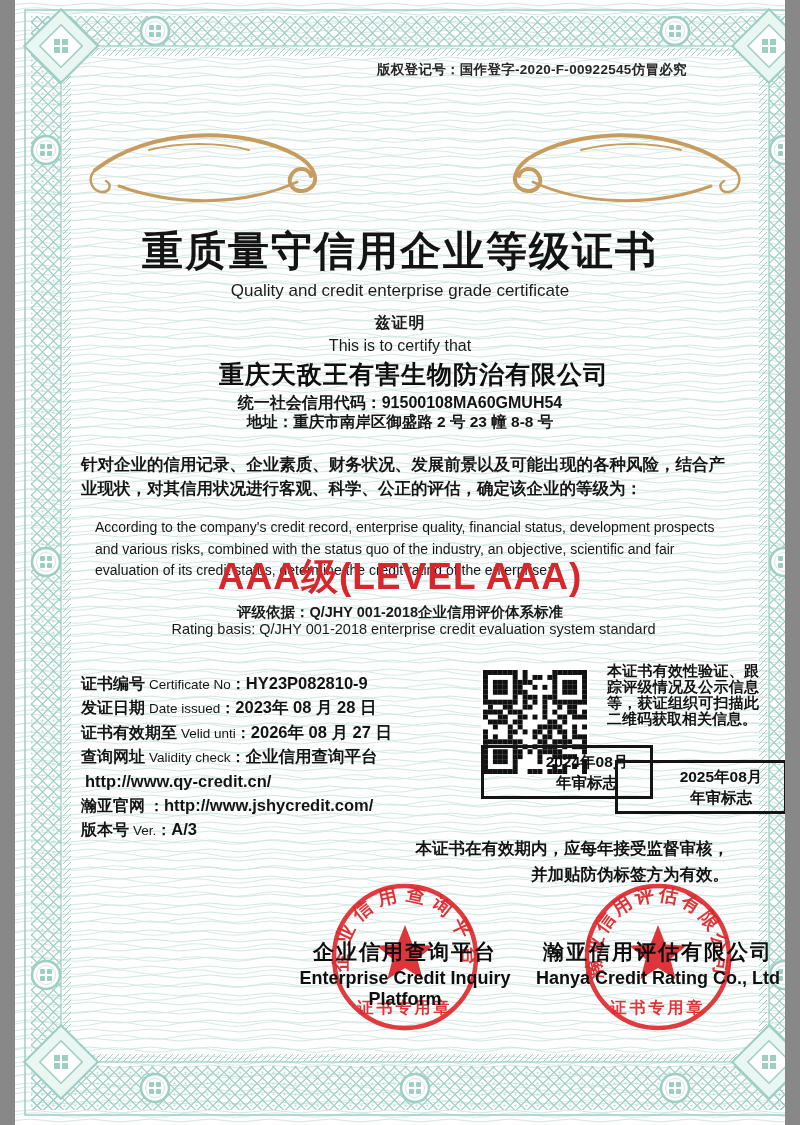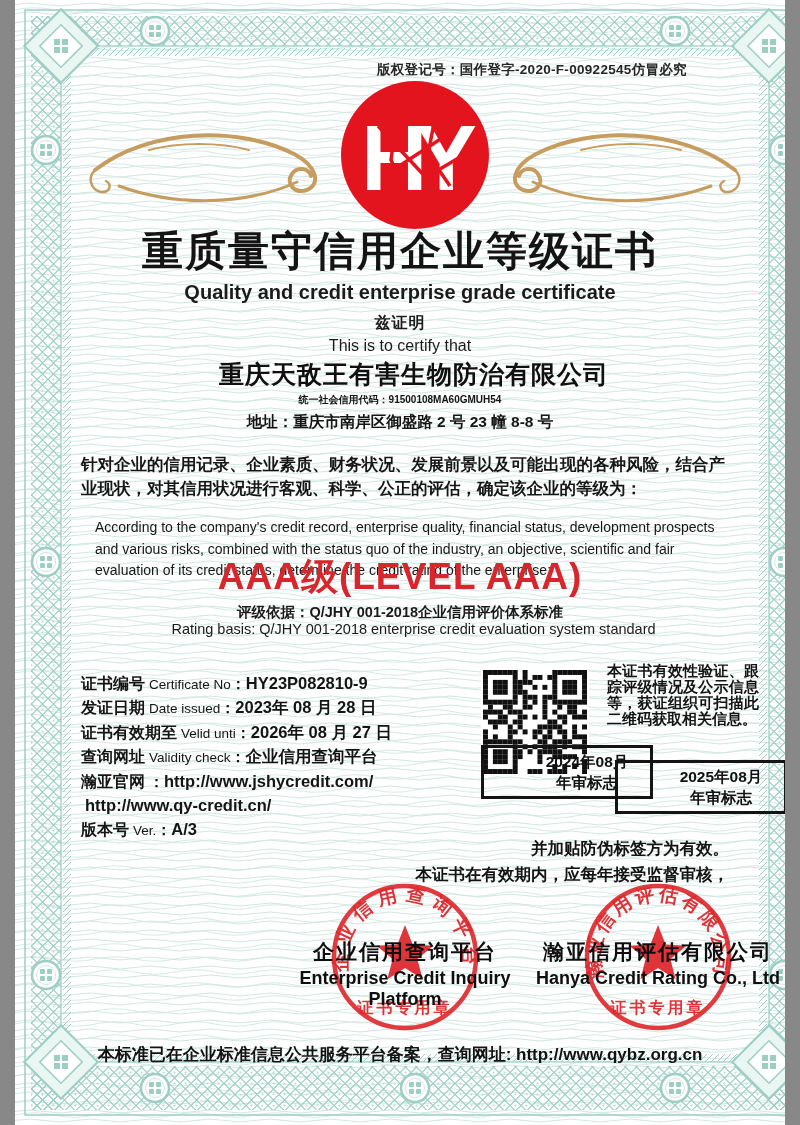--- a/index.html
+++ b/index.html
@@ -22,25 +22,25 @@
   .teal-s-light{stroke:var(--border-teal-light);}
   .gold-s{stroke:var(--gold);fill:none;stroke-linecap:round;}
 
   .copyright{left:362px;top:61px;font-size:13.5px;font-weight:600;color:#262626;letter-spacing:.3px;}
   .logo-wrap{left:325px;top:80px;width:150px;height:150px;}
   .flourish{top:118px;width:250px;height:95px;}
   .flourish.fl-left{left:72px;}
   .flourish.fl-right{left:478px;transform:scaleX(-1);}
 
   .title-zh{top:224px;font-size:41px;font-weight:bold;color:#141414;letter-spacing:2px;}
-  .title-en{top:281px;font-size:20px;font-weight:700;color:#1b1b1b;}
+  .title-en{top:281px;font-size:17px;font-weight:400;color:#1b1b1b;}
   .certify-zh{top:313px;font-size:16px;font-weight:600;color:#1b1b1b;letter-spacing:1px;}
   .certify-en{top:337px;font-size:16px;font-weight:500;color:#1b1b1b;}
   .company-name{top:358px;font-size:25px;font-weight:bold;color:#101010;letter-spacing:1px;margin-left:28px;}
-  .company-code{top:393px;font-size:10px;font-weight:600;color:#151515;}
+  .company-code{top:393px;font-size:16px;font-weight:600;color:#151515;}
   .company-address{top:412px;font-size:15.5px;font-weight:600;color:#151515;}
 
   .para-zh{left:66px;right:60px;top:452px;font-size:16.5px;font-weight:600;line-height:24px;color:var(--ink);text-align:justify;margin:0;}
   .para-en{left:66px;right:56px;top:503px;font-size:14px;font-weight:500;line-height:21.5px;color:var(--ink);margin:14px;}
 
   .rating-level{top:552px;font-size:37px;font-weight:800;color:var(--accent-red);letter-spacing:1px;}
   .basis-zh{top:603px;font-size:14.5px;font-weight:600;color:#1a1a1a;}
   .basis-en{top:621px;font-size:14.5px;font-weight:500;color:#1a1a1a;padding-left:27px;}
 
   .details{left:66px;top:672px;line-height:23.4px;color:#141414;}
@@ -158,33 +158,20 @@
       <path class="gold-s" stroke-width="2.5" d="M 8 52 C 0 60, 4 72, 14 74 C 22 75, 26 67, 19 63"></path>
       <path class="gold-s" stroke-width="2" d="M 62 32 C 92 24 132 24 162 32"></path>
     </svg>
     <svg class="flourish fl-right" viewBox="0 0 250 95" aria-hidden="true">
       <path class="gold-s" stroke-width="4" d="M 8 52 C 62 10, 152 8, 207 36 C 230 48, 234 66, 220 72 C 208 76, 198 66, 205 56 C 210 48, 222 50, 224 58"></path>
       <path class="gold-s" stroke-width="3" d="M 32 68 C 92 90, 162 86, 210 64"></path>
       <path class="gold-s" stroke-width="2.5" d="M 8 52 C 0 60, 4 72, 14 74 C 22 75, 26 67, 19 63"></path>
       <path class="gold-s" stroke-width="2" d="M 62 32 C 92 24 132 24 162 32"></path>
     </svg>
 
-    <div class="logo-wrap">
-      <svg viewBox="0 0 150 150" width="150" height="150">
-        <circle cx="75" cy="75" r="74" fill="#e4141f"></circle>
-        <text x="73" y="110" text-anchor="middle" font-size="92" font-weight="bold" letter-spacing="-12" fill="#ffffff" font-family="'Liberation Sans',sans-serif">HY</text>
-        <g stroke="#e4141f" stroke-width="3.5" fill="none">
-          <path d="M38 46 L120 134"></path>
-          <path d="M58 28 L51 80 L70 120"></path>
-          <path d="M96 33 L88 74 L110 106"></path>
-          <path d="M44 96 L102 58"></path>
-          <path d="M74 142 L95 92 L132 70"></path>
-        </g>
-      </svg>
-    </div>
 
     <div class="title-zh cx">重质量守信用企业等级证书</div>
     <div class="title-en cx">Quality and credit enterprise grade certificate</div>
     <div class="certify-zh cx">兹证明</div>
     <div class="certify-en cx">This is to certify that</div>
     <div class="company-name cx">重庆天敌王有害生物防治有限公司</div>
     <div class="company-code cx">统一社会信用代码：91500108MA60GMUH54</div>
     <div class="company-address cx">地址：重庆市南岸区御盛路 2 号 23 幢 8-8 号</div>
 
     <p class="para-zh">针对企业的信用记录、企业素质、财务状况、发展前景以及可能出现的各种风险，结合产业现状，对其信用状况进行客观、科学、公正的评估，确定该企业的等级为：</p>
@@ -192,22 +179,22 @@
 
     <div class="rating-level cx">AAA级(LEVEL AAA)</div>
     <div class="basis-zh cx">评级依据：Q/JHY 001-2018企业信用评价体系标准</div>
     <div class="basis-en cx">Rating basis: Q/JHY 001-2018 enterprise credit evaluation system standard</div>
 
     <div class="details">
       <div class="detail-row"><span class="dl-zh">证书编号</span><span class="dl-en">Certificate No</span><span class="dl-sep">：</span><span class="dl-val">HY23P082810-9</span></div>
       <div class="detail-row"><span class="dl-zh">发证日期</span><span class="dl-en">Date issued</span><span class="dl-sep">：</span><span class="dl-val">2023年 08 月 28 日</span></div>
       <div class="detail-row"><span class="dl-zh">证书有效期至</span><span class="dl-en">Velid unti</span><span class="dl-sep">：</span><span class="dl-val">2026年 08 月 27 日</span></div>
       <div class="detail-row"><span class="dl-zh">查询网址</span><span class="dl-en">Validity check</span><span class="dl-sep">：</span><span class="dl-val">企业信用查询平台</span></div>
+      <div class="detail-row"><span class="dl-zh"></span><span class="dl-en"></span><span class="dl-sep"></span><span class="dl-val">http://www.qy-credit.cn/</span></div>
       <div class="detail-row"><span class="dl-zh">瀚亚官网</span><span class="dl-en"></span><span class="dl-sep">：</span><span class="dl-val">http://www.jshycredit.com/</span></div>
-      <div class="detail-row"><span class="dl-zh"></span><span class="dl-en"></span><span class="dl-sep"></span><span class="dl-val">http://www.qy-credit.cn/</span></div>
       <div class="detail-row"><span class="dl-zh">版本号</span><span class="dl-en">Ver.</span><span class="dl-sep">：</span><span class="dl-val">A/3</span></div>
     </div>
 
     <div class="qr-box">
       <svg id="qr-svg" viewBox="0 0 105 105" aria-hidden="true">
           <rect width="105" height="105" fill="#ffffff"></rect>
           <g fill="#101010">
             <rect x="0" y="0" width="5" height="5"></rect>
             <rect x="5" y="0" width="5" height="5"></rect>
             <rect x="10" y="0" width="5" height="5"></rect>
@@ -454,22 +441,22 @@
     <div class="badge badge-1">
       <div>2024年08月</div>
       <div>年审标志</div>
     </div>
     <div class="badge badge-2">
       <div>2025年08月</div>
       <div>年审标志</div>
     </div>
 
     <div class="supervision">
+      <div>本证书在有效期内，应每年接受监督审核，</div>
       <div>并加贴防伪标签方为有效。</div>
-      <div>本证书在有效期内，应每年接受监督审核，</div>
     </div>
 
     <svg class="seal-svg seal-a" viewBox="0 0 150 150">
       <defs>
           <path id="arcA" d="M 21 98 A 58 58 0 1 1 129 98" fill="none"></path>
         </defs>
       <circle cx="75" cy="75" r="71" class="seal-ring"></circle>
       <polygon class="seal-star" points="75,43 82.6,62.5 103.5,63.7 87.4,77 92.6,97.3 75,86 57.4,97.3 62.6,77 46.5,63.7 67.4,62.5"></polygon>
       <text class="seal-arc-text arc-a" text-anchor="middle"><textPath href="#arcA" startOffset="50%">企业信用查询平台</textPath></text>
       <text class="seal-bottom" x="75" y="131" text-anchor="middle">证书专用章</text>
@@ -483,16 +470,15 @@
       <polygon class="seal-star" points="75,43 82.6,62.5 103.5,63.7 87.4,77 92.6,97.3 75,86 57.4,97.3 62.6,77 46.5,63.7 67.4,62.5"></polygon>
       <text class="seal-arc-text arc-b" text-anchor="middle"><textPath href="#arcB" startOffset="50%">瀚亚信用评估有限公司</textPath></text>
       <text class="seal-bottom" x="75" y="131" text-anchor="middle">证书专用章</text>
     </svg>
 
     <div class="seal-org-zh org-a">企业信用查询平台</div>
     <div class="seal-org-en org-a">Enterprise Credit Inquiry Platform</div>
     <div class="seal-org-zh org-b">瀚亚信用评估有限公司</div>
     <div class="seal-org-en org-b">Hanya Credit Rating Co., Ltd</div>
 
-    <div class="footer-line cx">本标准已在企业标准信息公共服务平台备案，查询网址: http://www.qybz.org.cn</div>
 
   </div>
 </div>
 
 </body></html>

